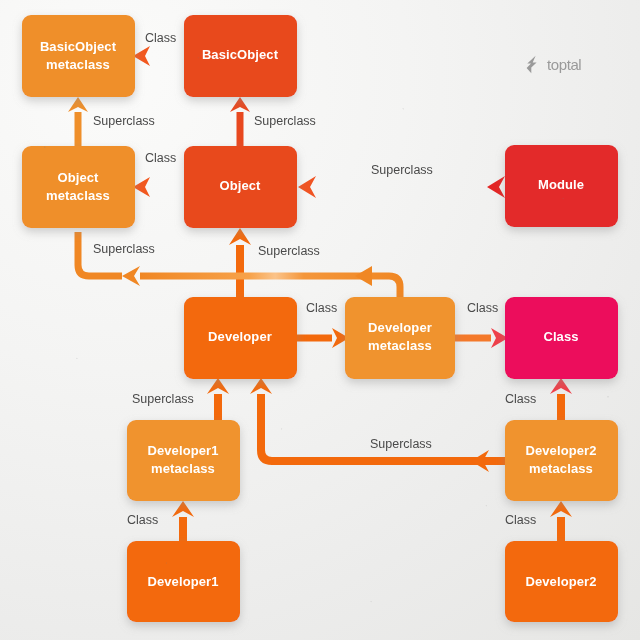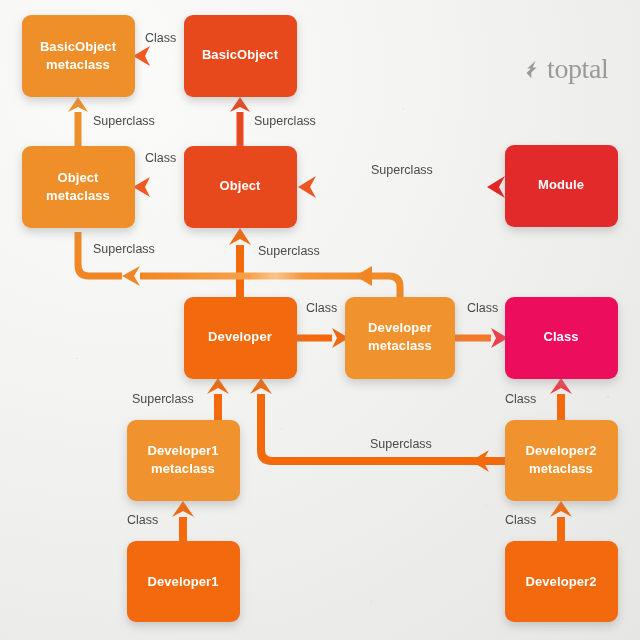--- a/index.html
+++ b/index.html
@@ -42,22 +42,22 @@
     font-weight:normal;font-size:12.5px;fill:#4a4a4a;
     dominant-baseline:middle;
   }
   .brand{
     position:absolute;left:525px;top:55px;
     display:flex;align-items:center;gap:5px;
     color:#9b9b9b;
   }
   .brand-mark{width:17px;height:19px;display:block;}
   .brand-word{
-    font-family:Liberation Serif, serif;
-    font-size:28px;letter-spacing:-.4px;color:#9a9a9a;line-height:1;text-align:right;
+    font-family:Liberation Sans, sans-serif;
+    font-size:15px;letter-spacing:-.4px;color:#9a9a9a;line-height:1;text-align:right;
   }
 </style>
 </head>
 <body>
 
 <div id="stage">
 
   <svg id="diagram" viewBox="0 0 640 640">
     <defs>
 

